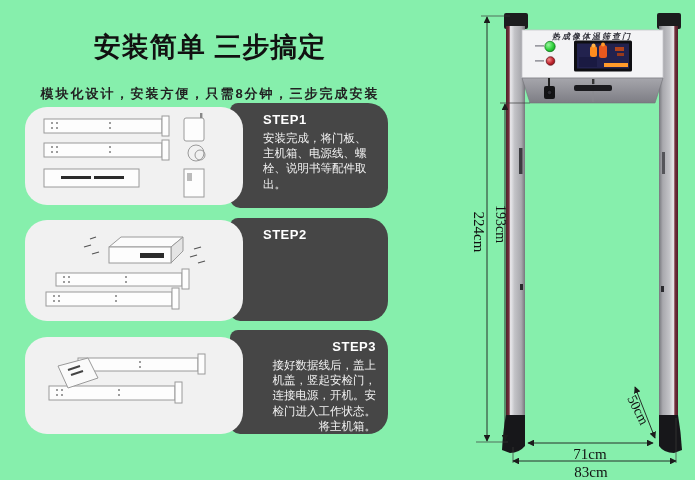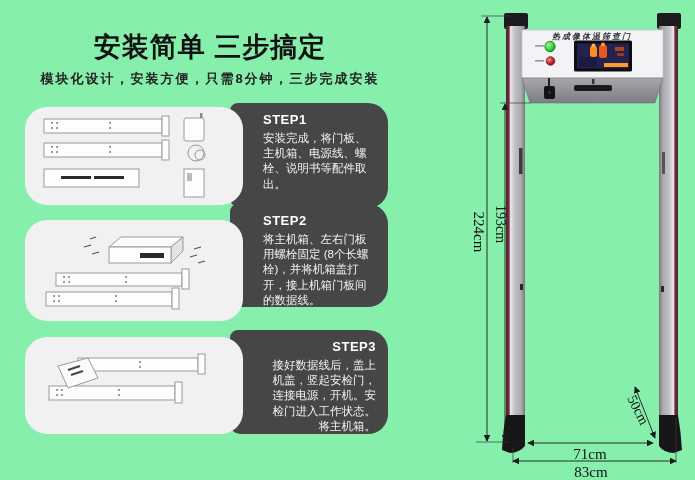--- a/index.html
+++ b/index.html
@@ -1,21 +1,21 @@
 <!DOCTYPE html>
 <html><head>
 <meta charset="utf-8">
 <style>
   html,body{margin:0;padding:0;background:#fff;}
   #stage{position:relative;width:695px;height:480px;background:#86efac;overflow:hidden;
          font-family:"Liberation Sans","DejaVu Sans",sans-serif;}
   
   .left-header{position:absolute;left:0;top:31px;width:420px;text-align:center;color:#111;}
   .main-title{font-size:27px;font-weight:bold;letter-spacing:1px;line-height:1.2;}
-  .sub-title{margin-top:7px;font-size:13px;font-weight:bold;letter-spacing:2px;color:#222;}
+  .sub-title{margin-top:22px;font-size:13px;font-weight:bold;letter-spacing:2px;color:#222;}
   .step-panel{position:absolute;left:230px;width:158px;background:#464646;color:#fff;
               border-radius:8px 20px 20px 10px;box-sizing:border-box;
               padding:9px 12px 0 33px;z-index:1;overflow:hidden;}
   .step-label{font-size:13px;font-weight:bold;letter-spacing:.5px;margin-bottom:4px;color:#ffffff;}
   .step-text{font-size:11.5px;line-height:1.32;color:#f2f2f2;}
   .step-card{position:absolute;left:25px;width:218px;background:#f1f1f1;border-radius:22px;
              z-index:2;display:flex;align-items:center;justify-content:center;}
   .step-card svg{display:block;}
   .lineart{stroke:#9a9a9a;fill:#fdfdfd;stroke-width:1;}
   .dots{fill:#7c7c7c;}
@@ -33,23 +33,22 @@
 
   <div class="left-header">
     <div class="main-title">安装简单 三步搞定</div>
     <div class="sub-title">模块化设计，安装方便，只需8分钟，三步完成安装</div>
   </div>
 
   <div class="step-panel" style="top:103px;height:105px;">
     <div class="step-label">STEP1</div>
     <div class="step-text">安装完成，将门板、主机箱、电源线、螺栓、说明书等配件取出。</div>
   </div>
-  <div class="step-panel" style="top:204px;height:103px;">
+  <div class="step-panel" style="top:218px;height:103px;">
     <div class="step-label">STEP2</div>
-    <div class="step-text">将主机箱、左右门板用螺栓固定 (8个长螺栓)，并将机箱盖打开，接上机箱门板间的数据线。</div>
   </div>
   <div class="step-panel" style="top:330px;height:104px;text-align:right;">
     <div class="step-label">STEP3</div>
     <div class="step-text">接好数据线后，盖上机盖，竖起安检门，连接电源，开机。安检门进入工作状态。将主机箱。</div>
   </div>
 
   <div class="step-card" style="top:107px;height:98px;">
     <svg width="200" height="90" viewBox="0 0 200 90">
       <rect class="lineart" x="10" y="8" width="118" height="14"></rect>
       <rect class="lineart" x="128" y="5" width="7" height="20"></rect>

